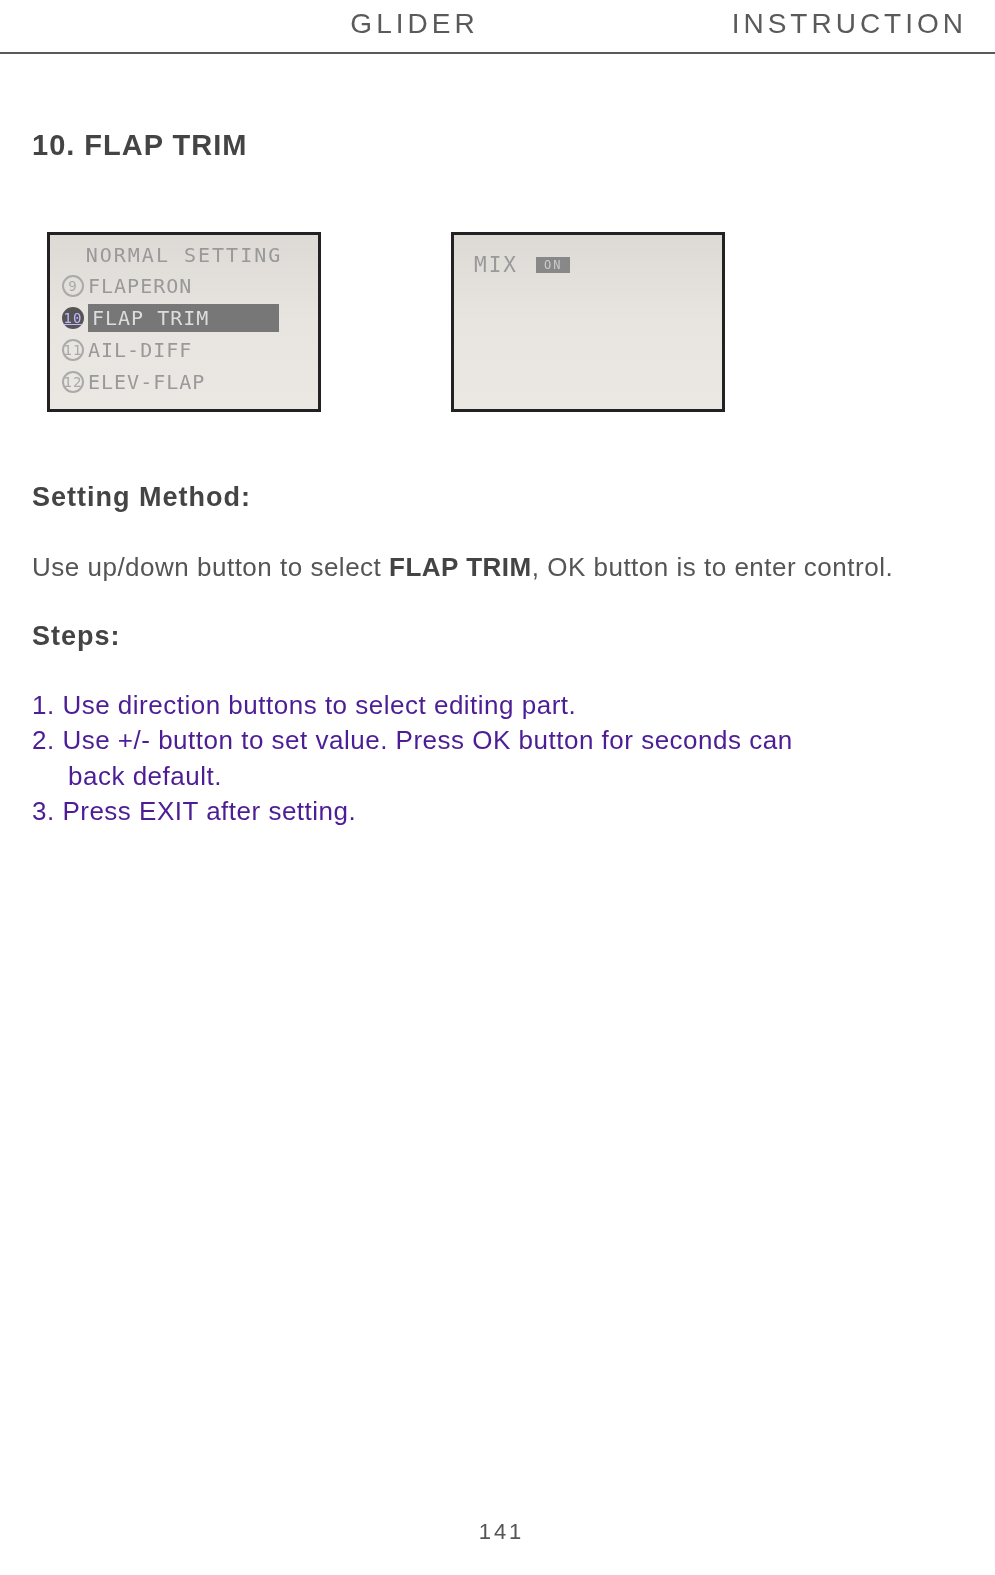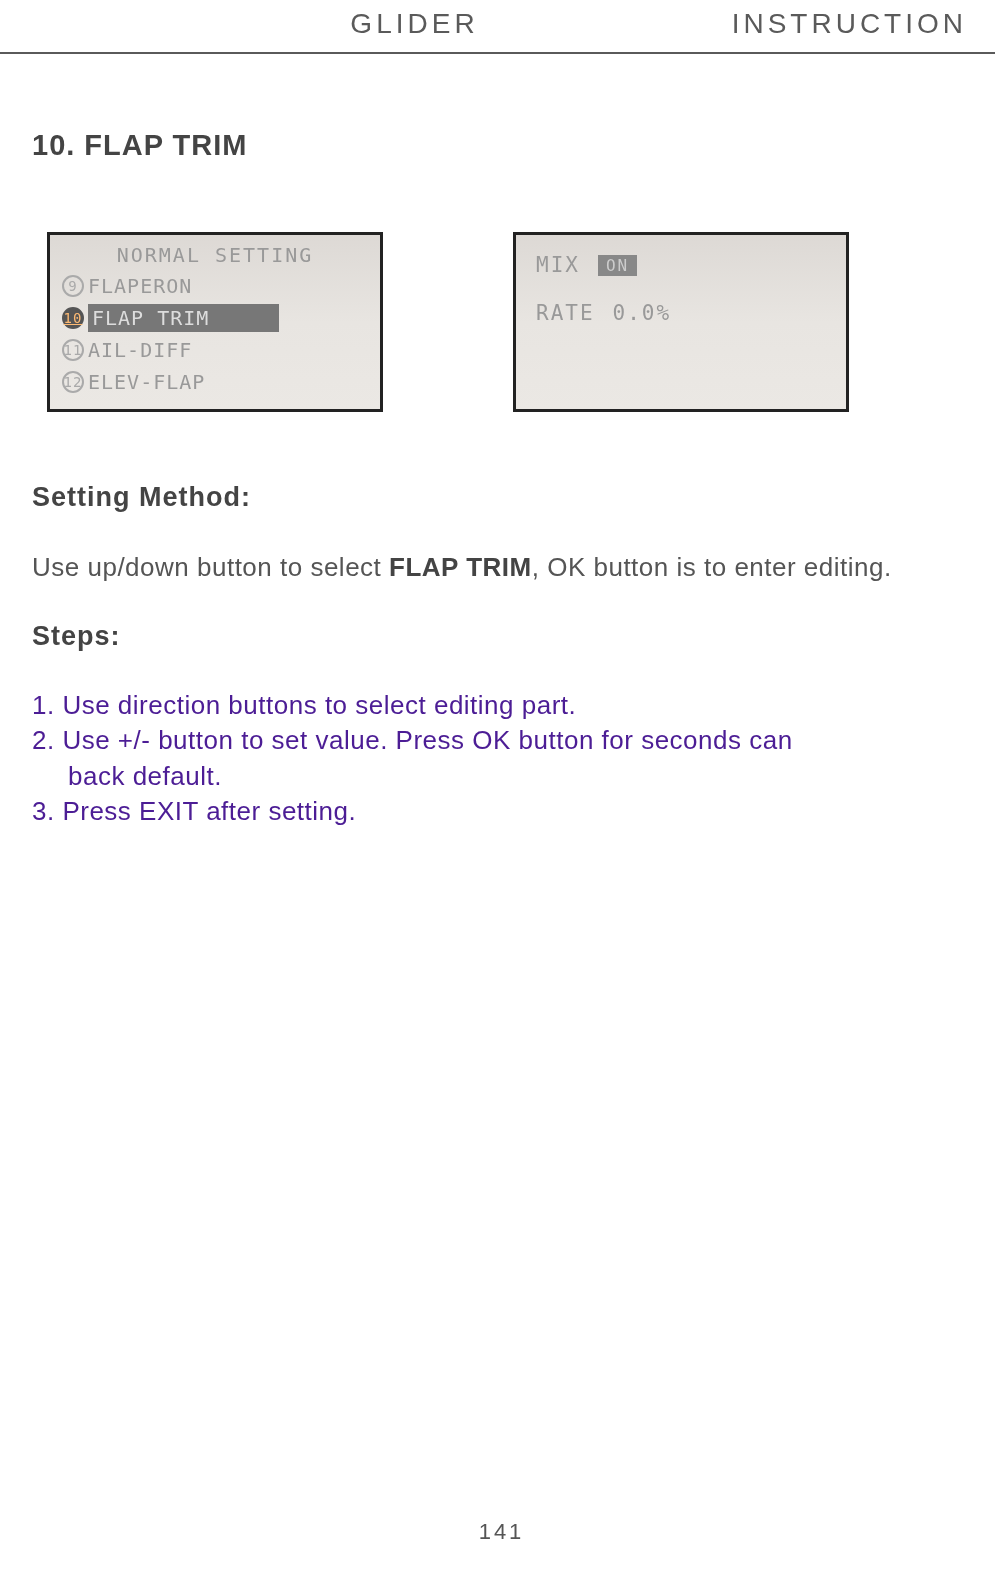--- a/index.html
+++ b/index.html
@@ -44,21 +44,21 @@
       margin-bottom: 70px;
     }
     .screens {
       display: flex;
       gap: 130px;
       margin-bottom: 70px;
       padding-left: 15px;
     }
     .screen {
       border: 3px solid #222;
-      width: 336px;
+      width: 274px;
       height: 180px;
       background: linear-gradient(to bottom, #ddd9d5 0%, #e8e5e1 50%, #ebe8e4 100%);
       padding: 8px 12px;
       font-family: monospace;
       font-size: 20px;
       color: #888;
       letter-spacing: 1px;
       position: relative;
       overflow: hidden;
     }
@@ -83,21 +83,21 @@
       width: 22px;
       height: 22px;
       border: 2px solid #aaa;
       border-radius: 50%;
       font-size: 14px;
       color: #aaa;
     }
     .menu-num.active {
       background: #555;
       border-color: #555;
-      color: #fdba74;
+      color: #c4b5fd;
       text-decoration: underline;
     }
     .menu-label {
       color: #999;
       letter-spacing: 1px;
     }
     .menu-item.selected .menu-label {
       background: #777;
       color: #ddd;
       padding: 2px 70px 2px 4px;
@@ -118,21 +118,21 @@
     }
     .screen2-value {
       color: #999;
       font-size: 21px;
       letter-spacing: 2px;
     }
     .on-badge {
       background: #888;
       color: #ccc;
       padding: 1px 8px;
-      font-size: 16px;
+      font-size: 12px;
       letter-spacing: 2px;
     }
     .description {
       font-size: 26px;
       line-height: 1.4;
       color: #555;
       letter-spacing: 0.5px;
       margin-bottom: 90px;
       padding-left: 12px;
     }
@@ -214,32 +214,28 @@
         <span class="menu-num">12</span>
         <span class="menu-label">ELEV-FLAP</span>
       </div>
     </div>
 
     <div class="screen screen2">
       <div class="screen2-row">
         <span class="screen2-label">MIX</span>
         <span class="on-badge">ON</span>
       </div>
-      <div class="screen2-row">
-        <span class="screen2-label">RATE</span>
-        <span class="screen2-value">0.0%</span>
-      </div>
     </div>
   </div>
 
 
   <div class="subsection-title">Setting Method:</div>
 
   <div class="body-text">
-    <span>Use up/down button to select </span><strong>FLAP TRIM</strong><span>, OK button is to enter editing.</span>
+    <span>Use up/down button to select </span><strong>FLAP TRIM</strong><span>, OK button is to enter control.</span>
   </div>
 
   <div class="steps-title">Steps:</div>
 
   <div class="steps">
     <div>1. Use direction buttons to select editing part.</div>
     <div>2. Use +/- button to set value. Press OK button for seconds can</div>
     <div class="step-indent">back default.</div>
     <div>3. Press EXIT after setting.</div>
   </div>

